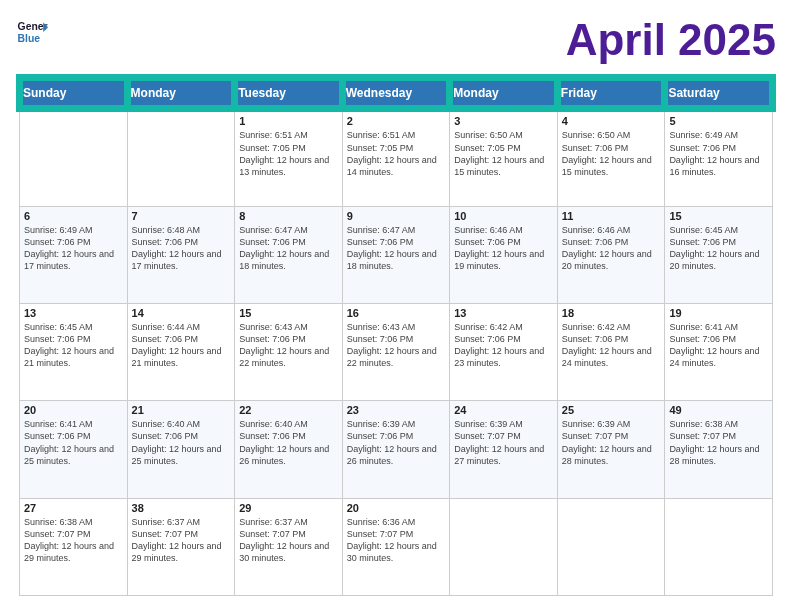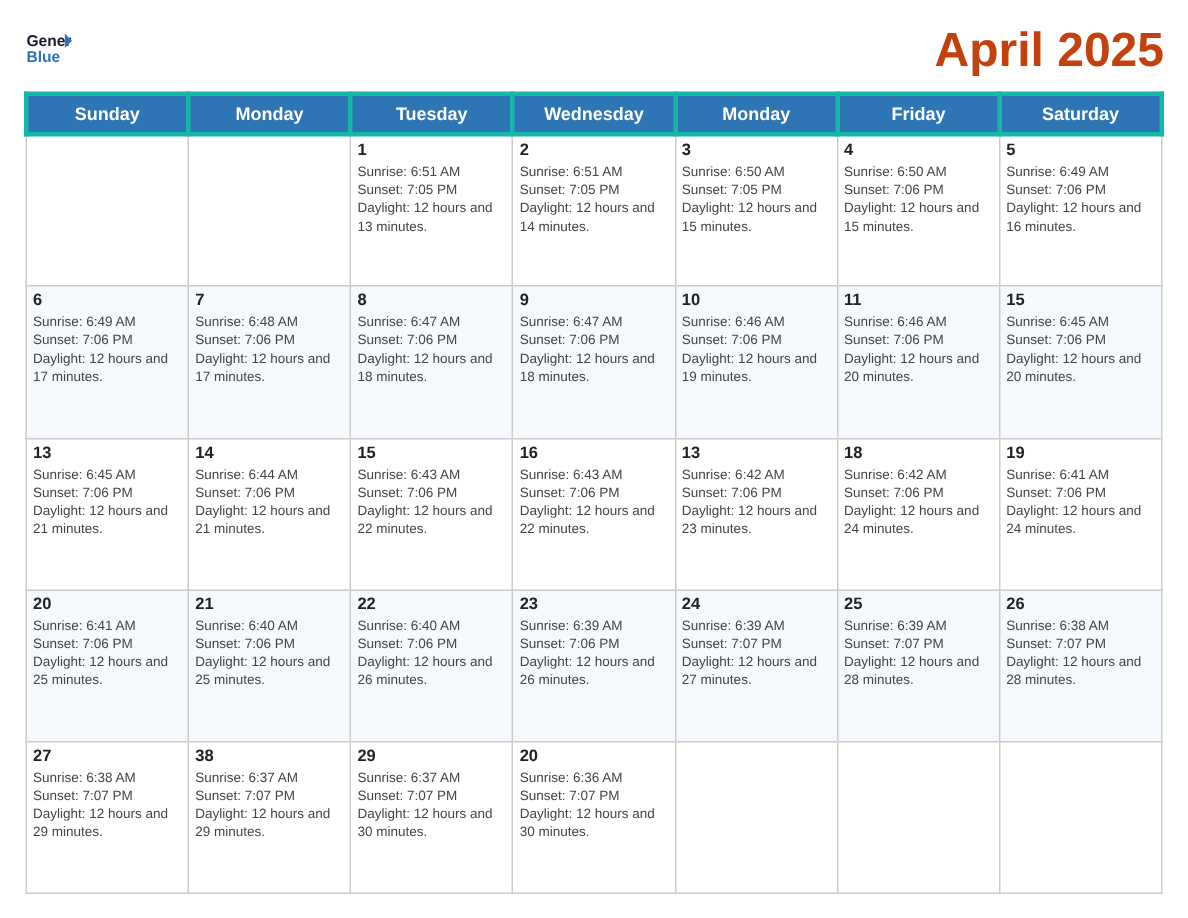--- a/index.html
+++ b/index.html
@@ -29,44 +29,44 @@
       gap: 4px;
     }
     .logo-icon {
       width: 32px;
       height: 32px;
     }
     .title-block {
       text-align: right;
     }
     .month-year {
-      font-size: 32px;
+      font-size: 44px;
       font-weight: bold;
-      color: #c2410c;
+      color: #4c1d95;
       line-height: 1.1;
     }
     .location {
       font-size: 14px;
       color: #444;
     }
     .calendar {
       flex: 1;
       border: 1px solid #ccc;
       border-collapse: collapse;
       width: 100%;
       table-layout: fixed;
     }
     .calendar th {
       background-color: #2e75b6;
       color: #fff;
       font-size: 12px;
       font-weight: bold;
       padding: 5px 0;
-      text-align: center;
-      border: 3px solid #14b8a6;
+      text-align: left;
+      border: 7px solid #14b8a6;
     }
     .calendar td {
       vertical-align: top;
       padding: 3px 4px;
       border: 1px solid #ccc;
       font-size: 9.5px;
       color: #333;
       height: 82px;
     }
     .day-number {
@@ -226,21 +226,21 @@
           </td>
           <td>
             <div class="day-number">24</div>
             <div class="day-info">Sunrise: 6:39 AM<br>Sunset: 7:07 PM<br>Daylight: 12 hours and 27 minutes.</div>
           </td>
           <td>
             <div class="day-number">25</div>
             <div class="day-info">Sunrise: 6:39 AM<br>Sunset: 7:07 PM<br>Daylight: 12 hours and 28 minutes.</div>
           </td>
           <td>
-            <div class="day-number">26</div>
+            <div class="day-number">49</div>
             <div class="day-info">Sunrise: 6:38 AM<br>Sunset: 7:07 PM<br>Daylight: 12 hours and 28 minutes.</div>
           </td>
         </tr>
         <tr>
           <td>
             <div class="day-number">27</div>
             <div class="day-info">Sunrise: 6:38 AM<br>Sunset: 7:07 PM<br>Daylight: 12 hours and 29 minutes.</div>
           </td>
           <td>
             <div class="day-number">38</div>

